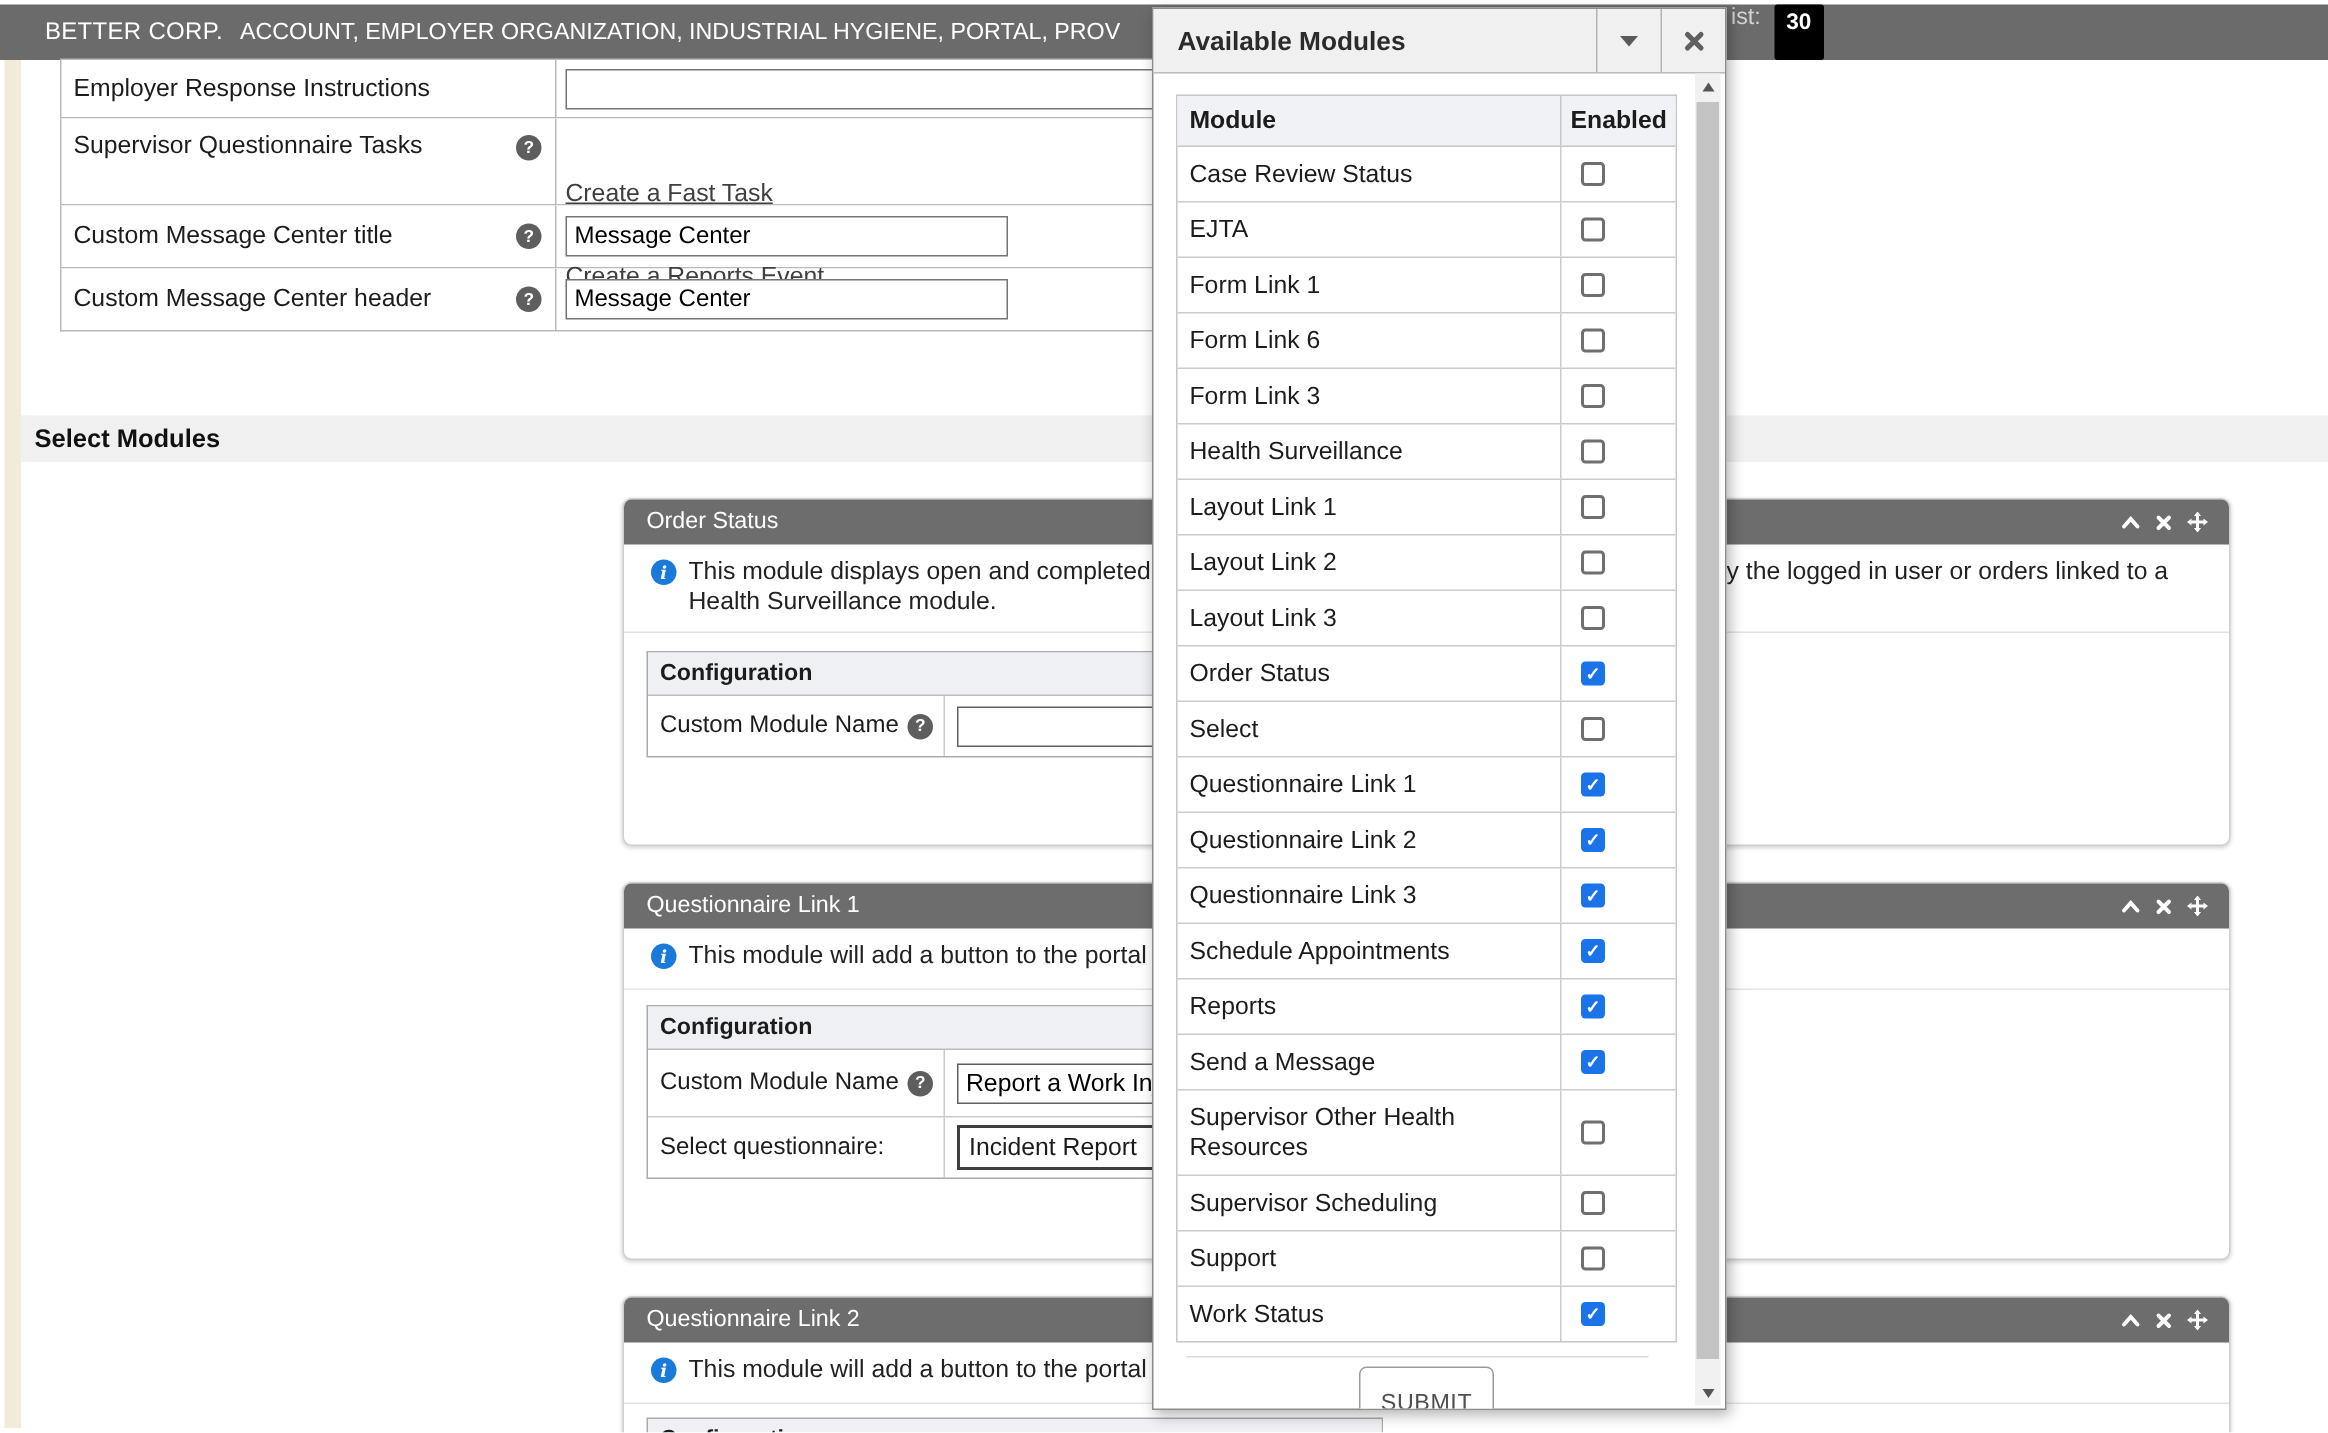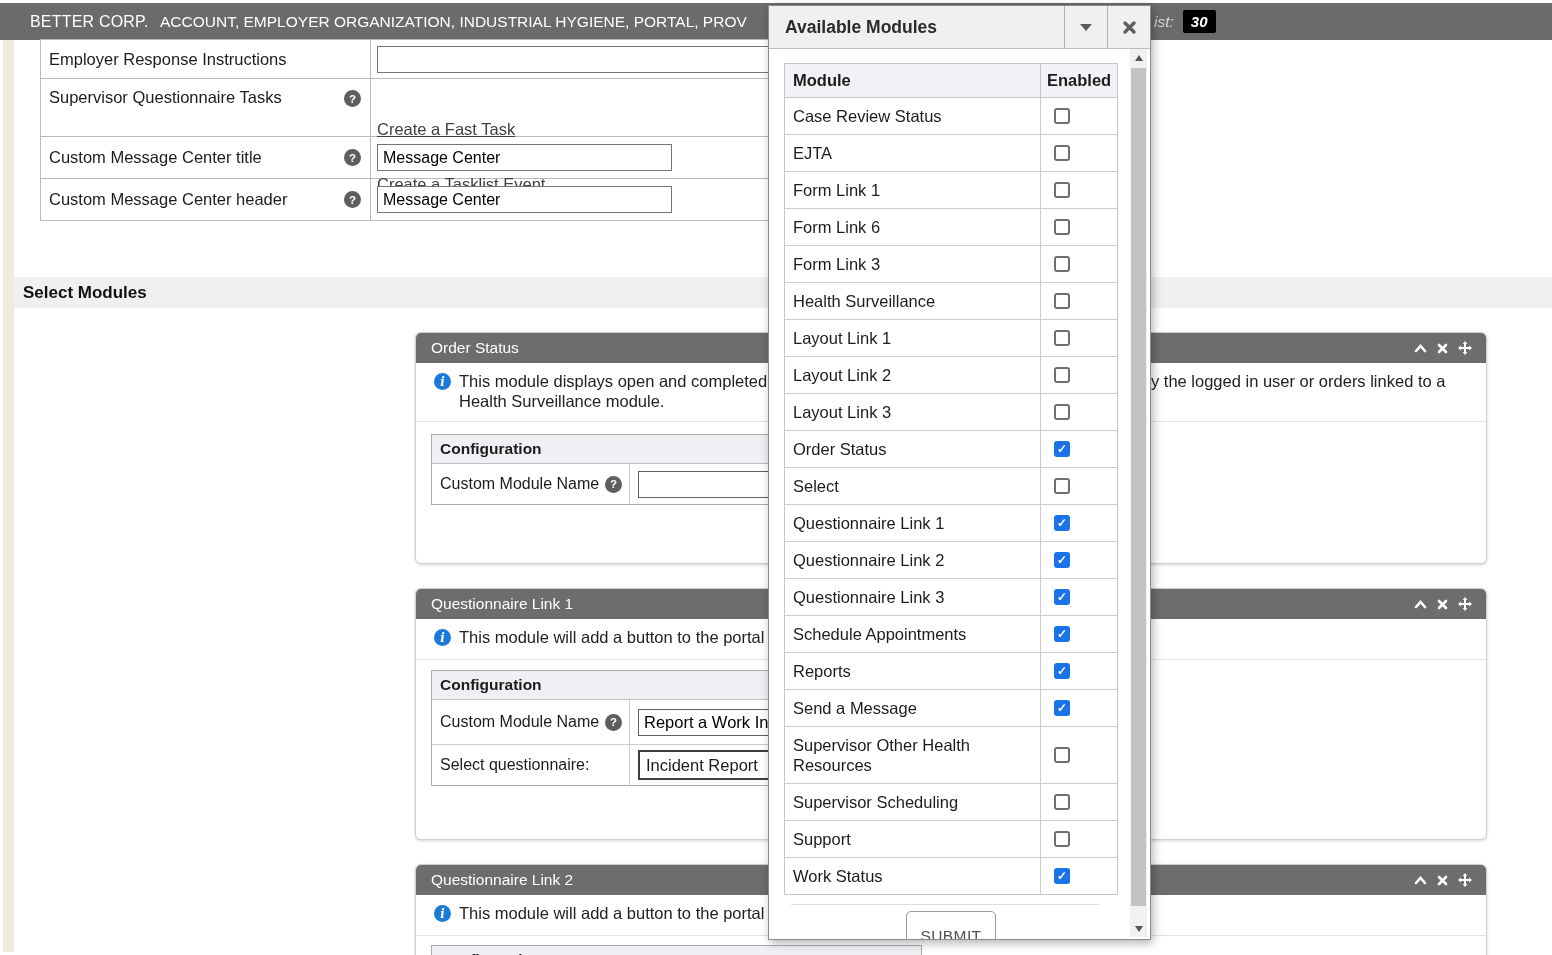--- a/index.html
+++ b/index.html
@@ -4,21 +4,21 @@
 <style>
   html,body{margin:0;padding:0;background:#fff;}
   #screen{position:relative;width:1552px;height:955px;background:#fff;overflow:hidden;
           font-family:"Liberation Sans",sans-serif;color:#1c1c1c;}
 
   
   .topbar{position:absolute;left:0;top:3px;width:1552px;height:37px;background:#6b6b6b;}
   .brand{position:absolute;left:30px;top:0;height:37px;line-height:37px;color:#fff;font-size:16px;letter-spacing:.2px;}
   .topnav{position:absolute;left:160px;top:0;height:37px;line-height:37px;color:#fff;font-size:15.5px;
           width:606px;overflow:hidden;white-space:nowrap;}
-  .tbright{position:absolute;left:1154px;top:0;height:37px;display:flex;align-items:center;gap:9px;font-style:italic;}
+  .tbright{position:absolute;left:1154px;top:0;height:37px;display:flex;gap:9px;}
   .tbpartial{color:#d4d4d4;font-size:15.5px;}
   .badge{background:#000000;color:#fff;font-weight:bold;font-size:15px;padding:3px 8px;border-radius:2px;}
 
   .left-strip{position:absolute;left:3px;top:40px;width:11px;height:912px;background:#f1ebdc;}
 
   
   .form{position:absolute;left:40px;top:39px;width:1060px;border-top:1px solid #b9b9b9;}
   .frow{display:flex;border-bottom:1px solid #b9b9b9;border-left:1px solid #b9b9b9;background:#fff;}
   .fl{width:330px;border-right:1px solid #b9b9b9;position:relative;display:flex;align-items:center;
       padding:0 32px 0 8px;font-size:16.5px;box-sizing:border-box;}
@@ -130,21 +130,21 @@
         <input class="txt wide" type="text" value="" style="">
       </div>
     </div>
     <div class="frow r2">
       <div class="fl">
         <span>Supervisor Questionnaire Tasks</span>
         <span class="help">?</span>
       </div>
       <div class="fv">
         <a class="flink">Create a Fast Task</a>
-        <a class="flink">Create a Tasklist Event</a>
+        <a class="flink">Create a Reports Event</a>
       </div>
     </div>
     <div class="frow r3">
       <div class="fl">
         <span>Custom Message Center title</span>
         <span class="help">?</span>
       </div>
       <div class="fv">
         <input class="txt med" type="text" value="Message Center" style="">
       </div>

